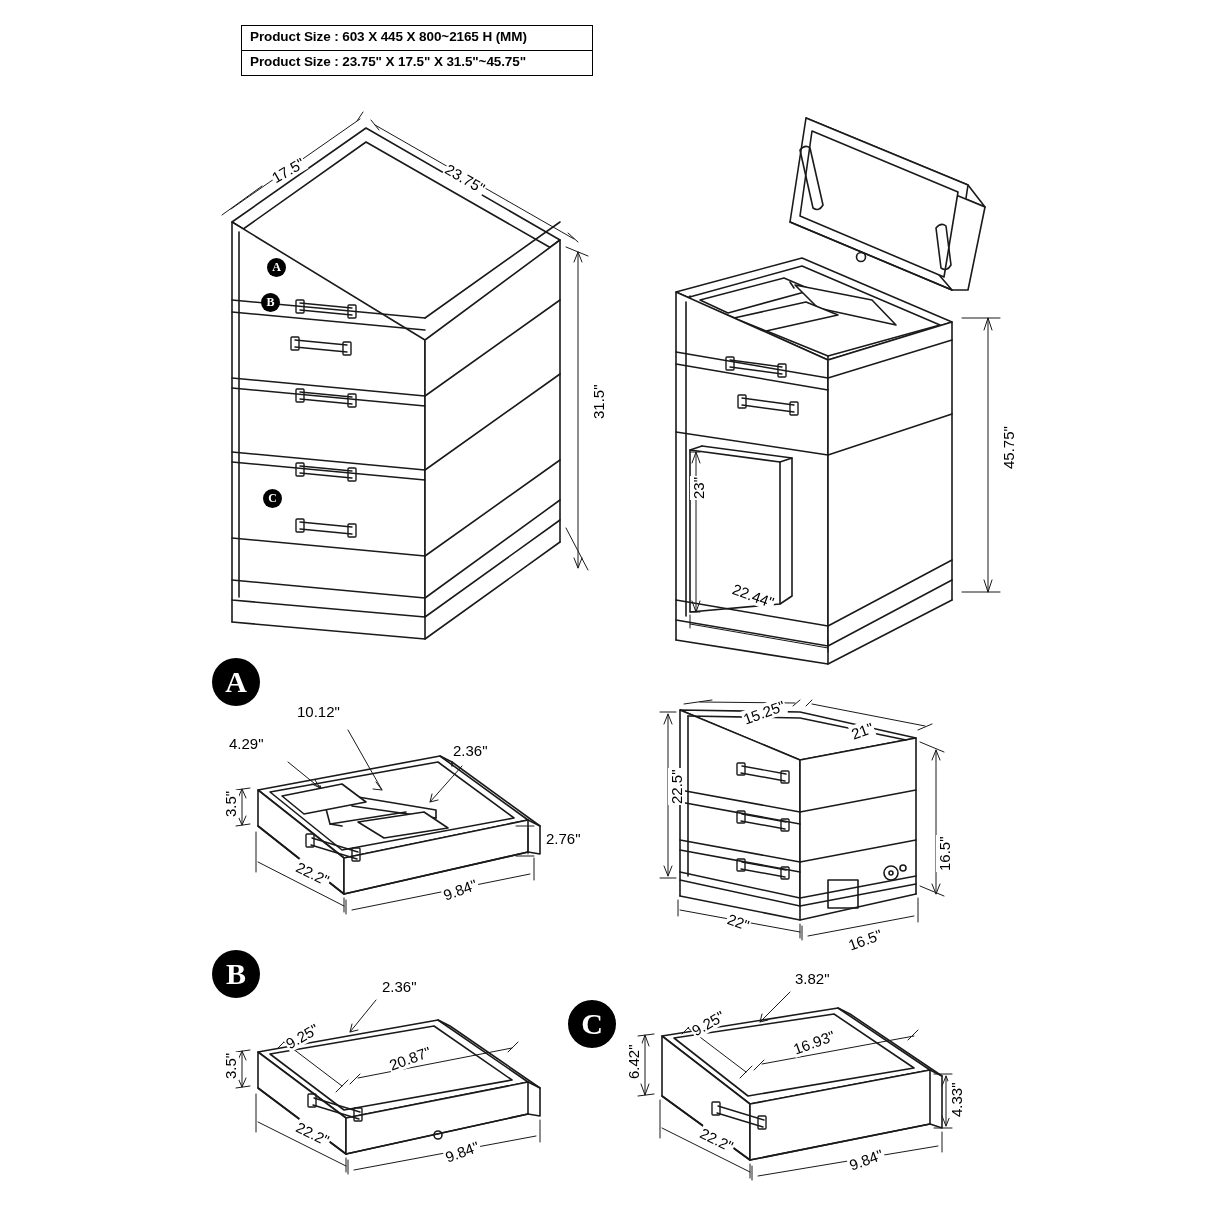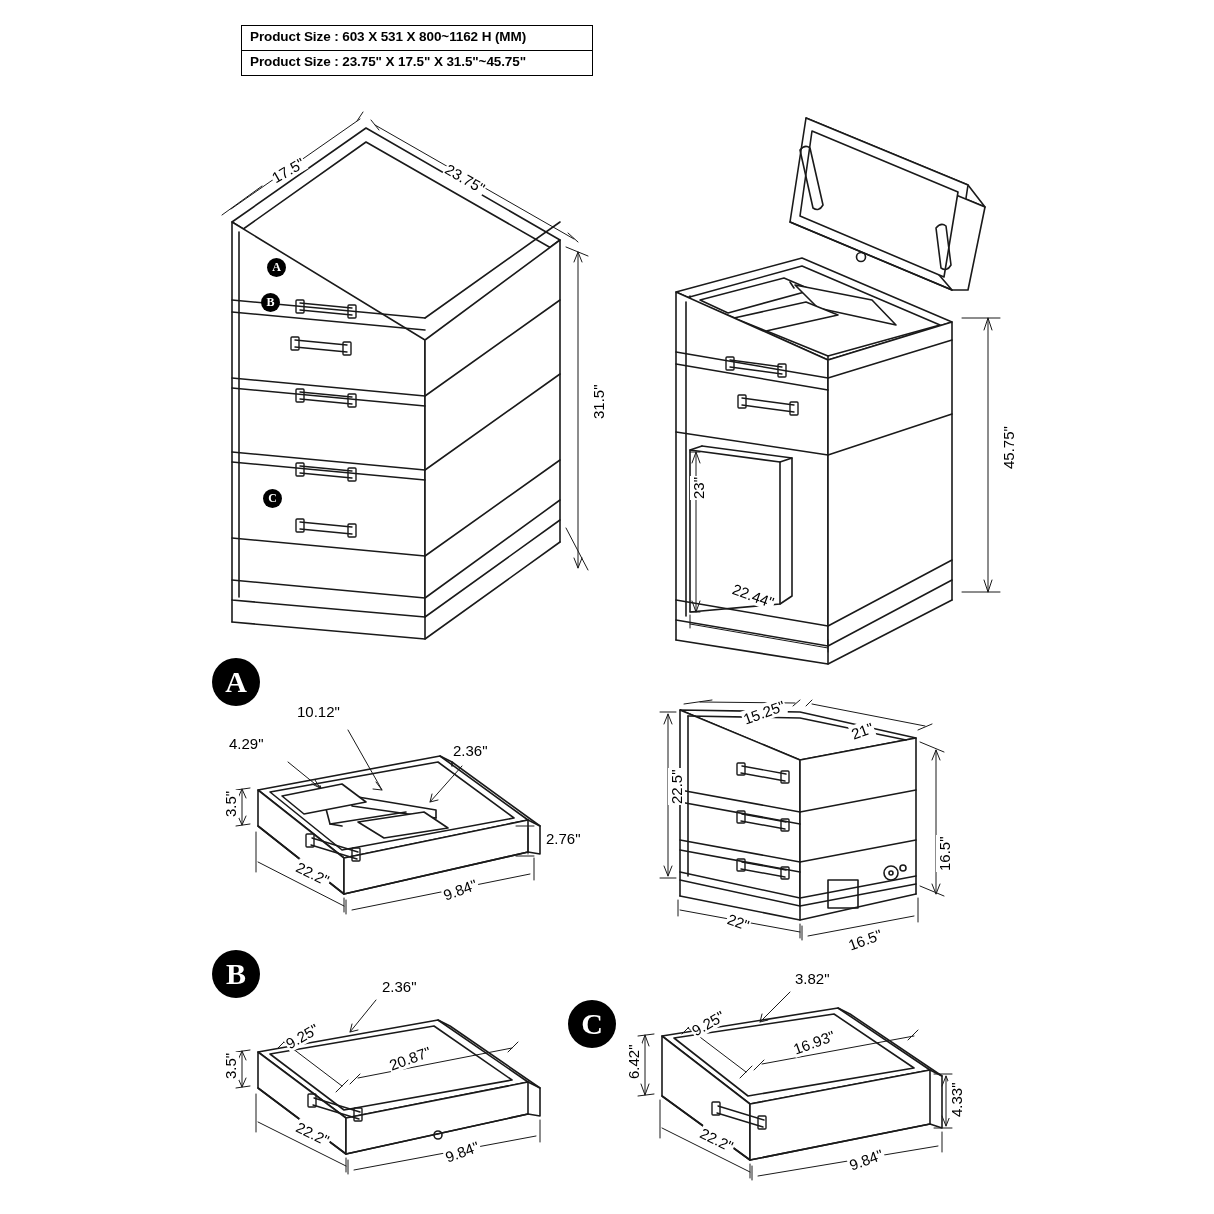--- a/index.html
+++ b/index.html
@@ -450,21 +450,21 @@
         <line x1="662" y1="1128" x2="750" y2="1172"></line>
 
         <line x1="752" y1="1166" x2="752" y2="1180"></line>
         <line x1="942" y1="1132" x2="942" y2="1152"></line>
         <line x1="758" y1="1176" x2="938" y2="1146"></line>
       </g>
     </g>
   </svg>
 
   <div class="size-table">
-    <div class="row first">Product Size : 603 X 531 X 800~1162 H (MM)</div>
+    <div class="row first">Product Size : 603 X 445 X 800~2165 H (MM)</div>
     <div class="row second">Product Size : 23.75" X 17.5" X 31.5"~45.75"</div>
   </div>
 
   <div class="badge-small" style="left:267px; top:258px;">A</div>
   <div class="badge-small" style="left:261px; top:293px;">B</div>
   <div class="badge-small" style="left:263px; top:489px;">C</div>
 
   <div class="badge-big" style="left:212px; top:658px;">A</div>
   <div class="badge-big" style="left:212px; top:950px;">B</div>
   <div class="badge-big" style="left:568px; top:1000px;">C</div>

